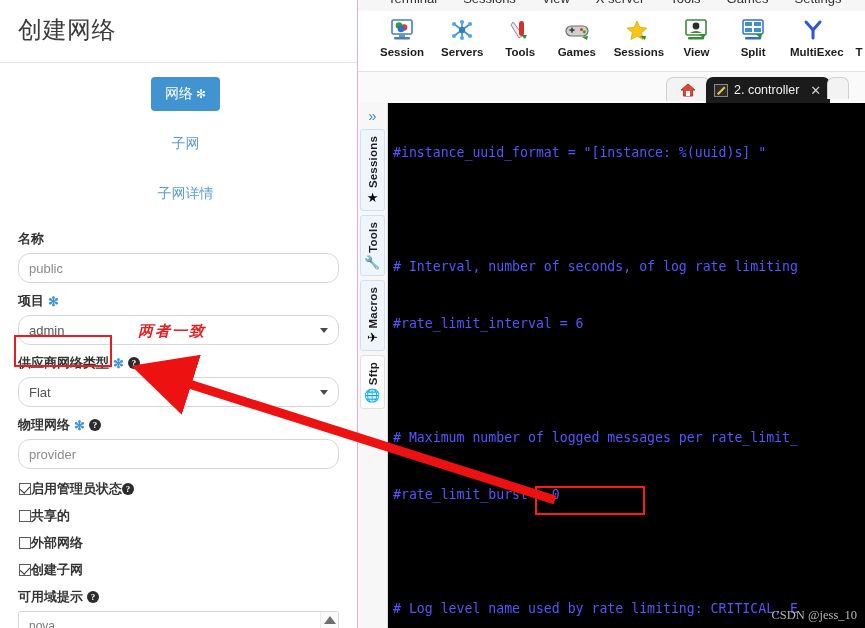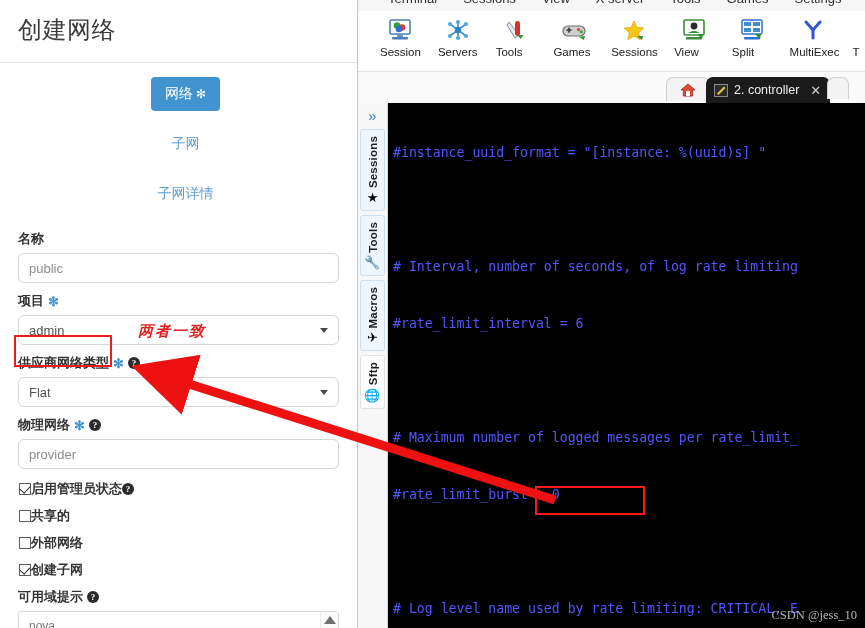--- a/index.html
+++ b/index.html
@@ -39,21 +39,21 @@
     font-size: 13px; color: #333; font-weight: bold;
     margin: 9px 0 5px 0; display: flex; align-items: center; gap: 4px;
   }
   .ast { color: #4294d1; font-size: 13px; font-weight: bold; }
   .qmark {
     display: inline-block; width: 12px; height: 12px; border-radius: 50%;
     background: #2b2b2b; color: #fff; font-size: 9px; line-height: 12px;
     text-align: center; font-weight: bold; font-family: "Liberation Serif", serif;
   }
   .finput, .fselect {
-    width: 100%; height: 30px; border: 1px solid #d7d7d7; border-radius: 6px;
+    width: 100%; height: 30px; border: 1px solid #d7d7d7; border-radius: 12px;
     background: #fff; font-size: 13px; color: #8c8c8c;
     padding: 0 10px; display: flex; align-items: center;
   }
   .fselect { justify-content: space-between; color: #555; }
   .caret {
     width: 0; height: 0; border-left: 4px solid transparent;
     border-right: 4px solid transparent; border-top: 5px solid #4a4a4a;
   }
   .redbox {
     position: absolute; left: 14px; top: 335px;
@@ -105,21 +105,21 @@
     background: #f6f6f6;
   }
   .menubar .mrow {
     position: absolute; top: -9px; left: 0; display: flex; gap: 26px;
     padding-left: 30px; font-size: 13px; color: #303030; white-space: nowrap;
   }
   .toolbar {
     height: 61px; background: #ffffff; display: flex; align-items: flex-start;
     padding: 6px 0 0 22px; gap: 17px; border-bottom: 1px solid #e2e2e2;
   }
-  .tbtn { width: 46px; cursor: pointer; }
+  .tbtn { width: 46px; text-align: center; cursor: pointer; font-weight: bold; }
   .tbtn .ticon { height: 26px; display:flex; align-items:center; justify-content:center; }
   .tbtn .tlabel { font-size: 11.5px; color: #1c1c1c; margin-top: 3px; white-space: nowrap; }
   .tbtn.cut { width: 14px; overflow: hidden; }
 
   .qcrow { height: 31px; background: #fafafa; display: flex; align-items: center;
            padding-left: 10px; position: relative; }
   .qconn {
     width: 290px; height: 23px; background: #fff; border: 1px solid #cfcfcf;
     border-radius: 3px; font-size: 13px; color: #9a9a9a;
     display: flex; align-items: center; padding-left: 9px;

